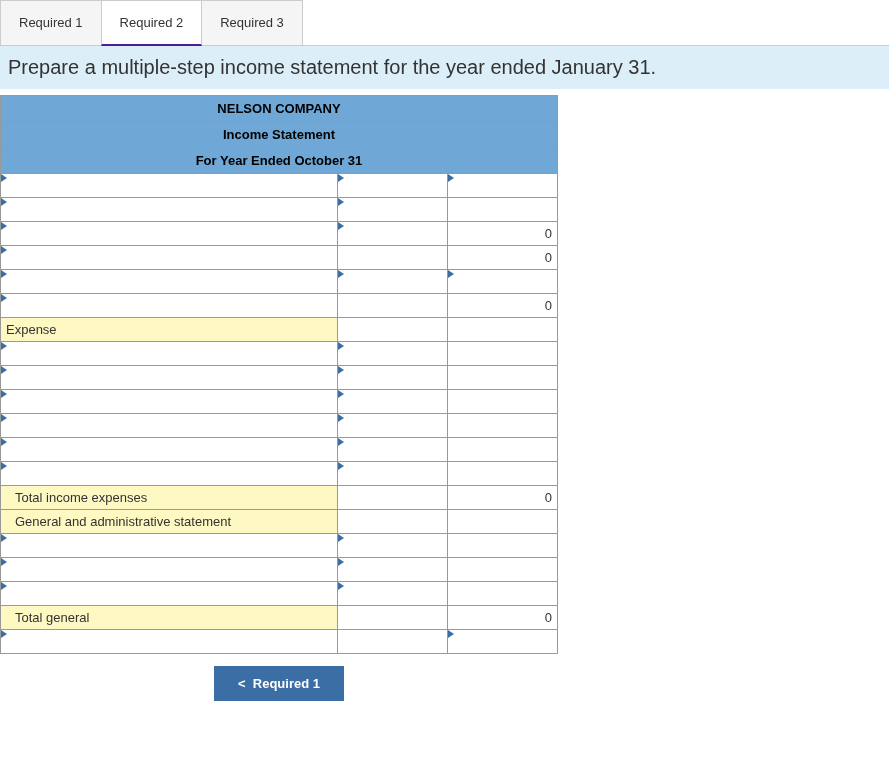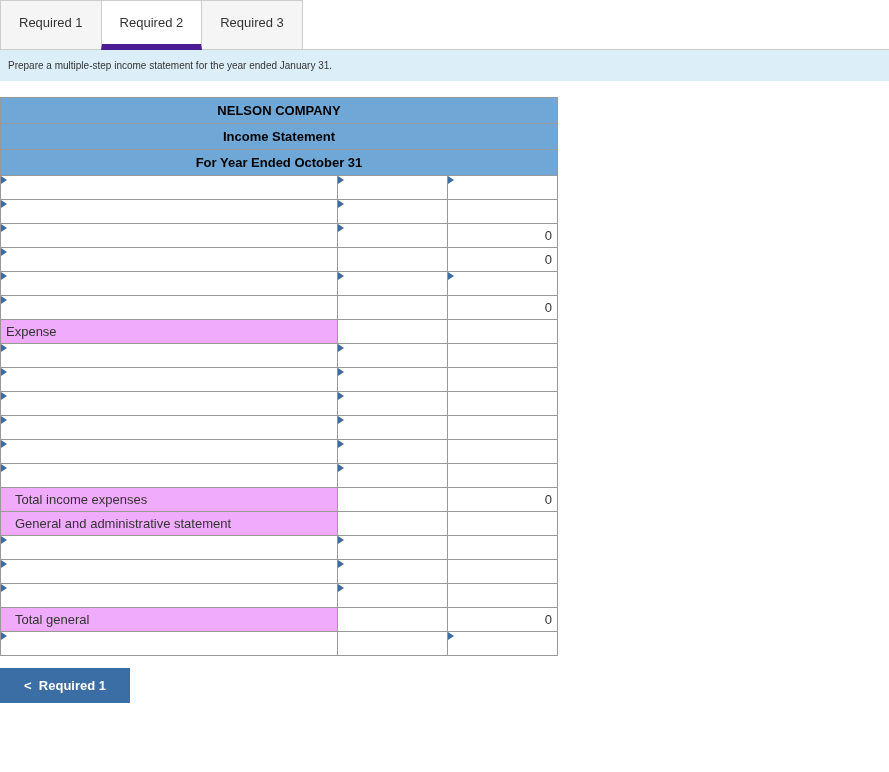--- a/index.html
+++ b/index.html
@@ -1,40 +1,40 @@
 <!DOCTYPE html>
 <html><head>
   <meta charset="utf-8">
   <style>
     * { box-sizing: border-box; margin: 0; padding: 0; }
     body { font-family: Arial, sans-serif; font-size: 13px; color: #333; background: #fff; width: 889px; }
     
     .tabs { display: flex; border-bottom: 1px solid #ccc; }
     .tab { padding: 14px 18px; border: 1px solid #ccc; border-bottom: none; background: #fff; cursor: pointer; margin-right: -1px; }
-    .tab.active { background: #fff; position: relative; z-index: 1; border-bottom: 6px solid #4c1d95; margin-bottom: -1px; }
+    .tab.active { background: #fff; position: relative; z-index: 1; border-bottom: 2px solid #4c1d95; margin-bottom: -1px; }
     .tab.inactive { background: #f5f5f5; }
     
-    .instruction-bar { background: #dceef7; padding: 10px 8px; font-size: 10px; color: #333; width: 100%; }
+    .instruction-bar { background: #dceef7; padding: 10px 8px; font-size: 20px; color: #333; width: 100%; }
     
-    .statement-table { width: 558px; border-collapse: collapse; margin-top: 16px; }
+    .statement-table { width: 558px; border-collapse: collapse; margin-top: 6px; }
     .statement-table td { border: 1px solid #999; height: 24px; padding: 2px 5px; position: relative; }
     
     .header-row td { background: #6fa8d6; text-align: center; font-weight: bold; color: #000; padding: 5px; }
     
     .col-label { width: 338px; }
     .col-amt1 { width: 110px; text-align: right; }
     .col-amt2 { width: 110px; text-align: right; }
     
     .dd-cell { background: #fff; }
     .dd-marker::before { content: ""; position: absolute; left: 0; top: 0; width: 0; height: 0; border-left: 6px solid #3a6ea5; border-top: 4px solid transparent; border-bottom: 4px solid transparent; }
     
-    .label-cell { background: #f0abfc; padding-left: 5px; }
+    .label-cell { background: #fef9c3; padding-left: 5px; }
     .indent { padding-left: 14px !important; }
     
-    .nav-buttons { display: flex; justify-content: flex-start; width: 558px; padding: 12px 0; }
+    .nav-buttons { display: flex; justify-content: center; width: 558px; padding: 12px 0; }
     .nav-btn { background: #3a6ea5; color: #fff; padding: 10px 24px; font-weight: bold; cursor: pointer; border: none; font-size: 13px; }
     .nav-btn .chev { font-weight: bold; }
   </style>
 </head>
 <body>
 
 <div class="tabs">
   <div class="tab inactive">Required 1</div>
   <div class="tab active">Required 2</div>
   <div class="tab inactive">Required 3</div>

